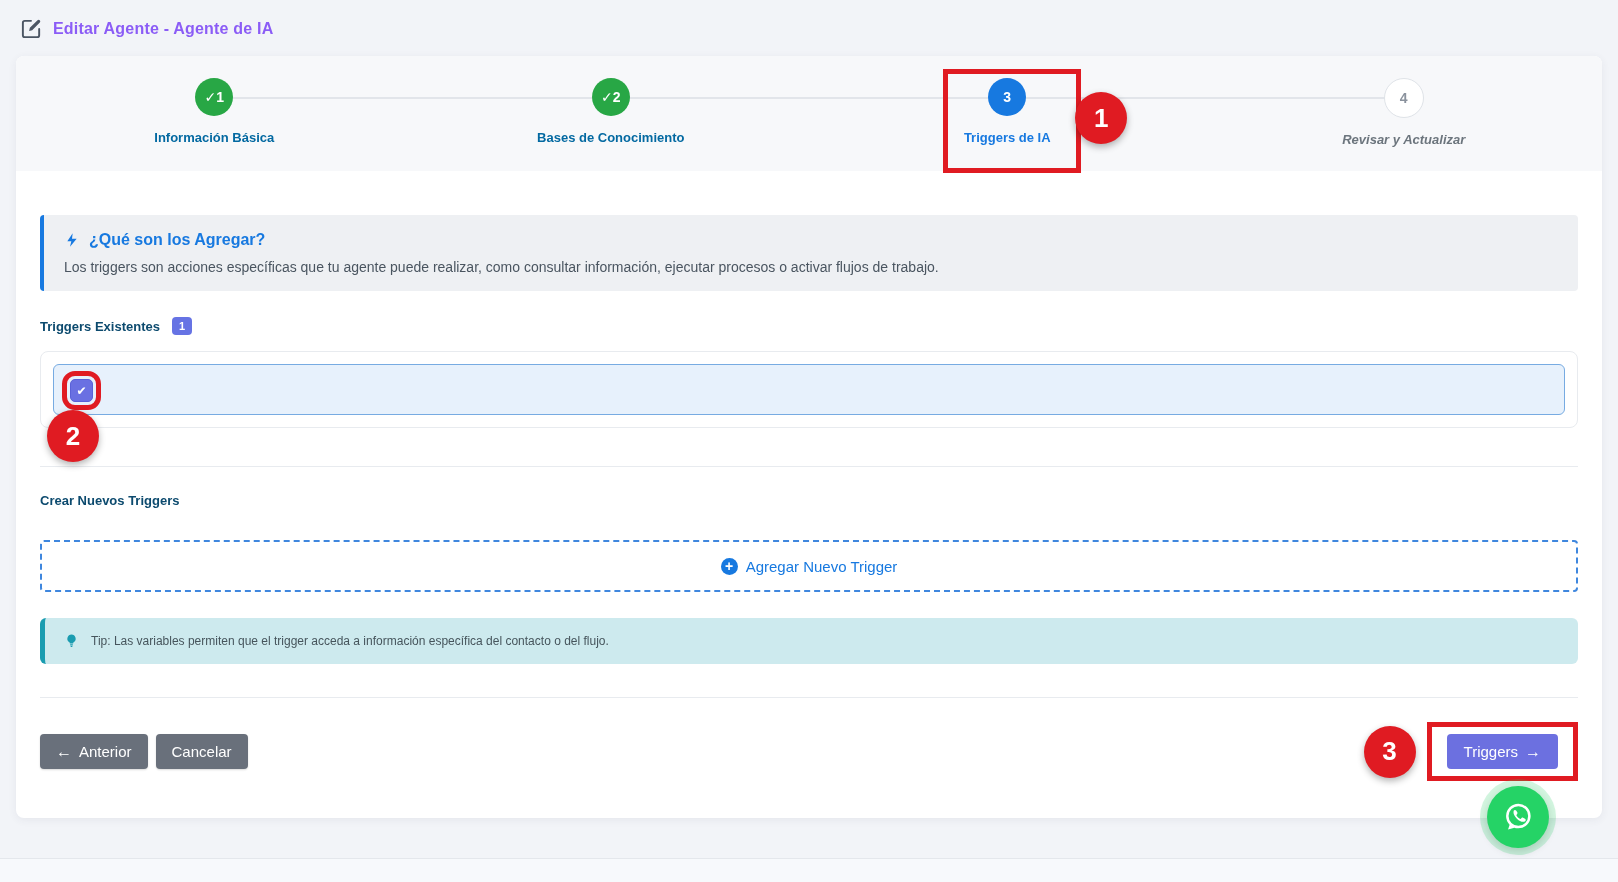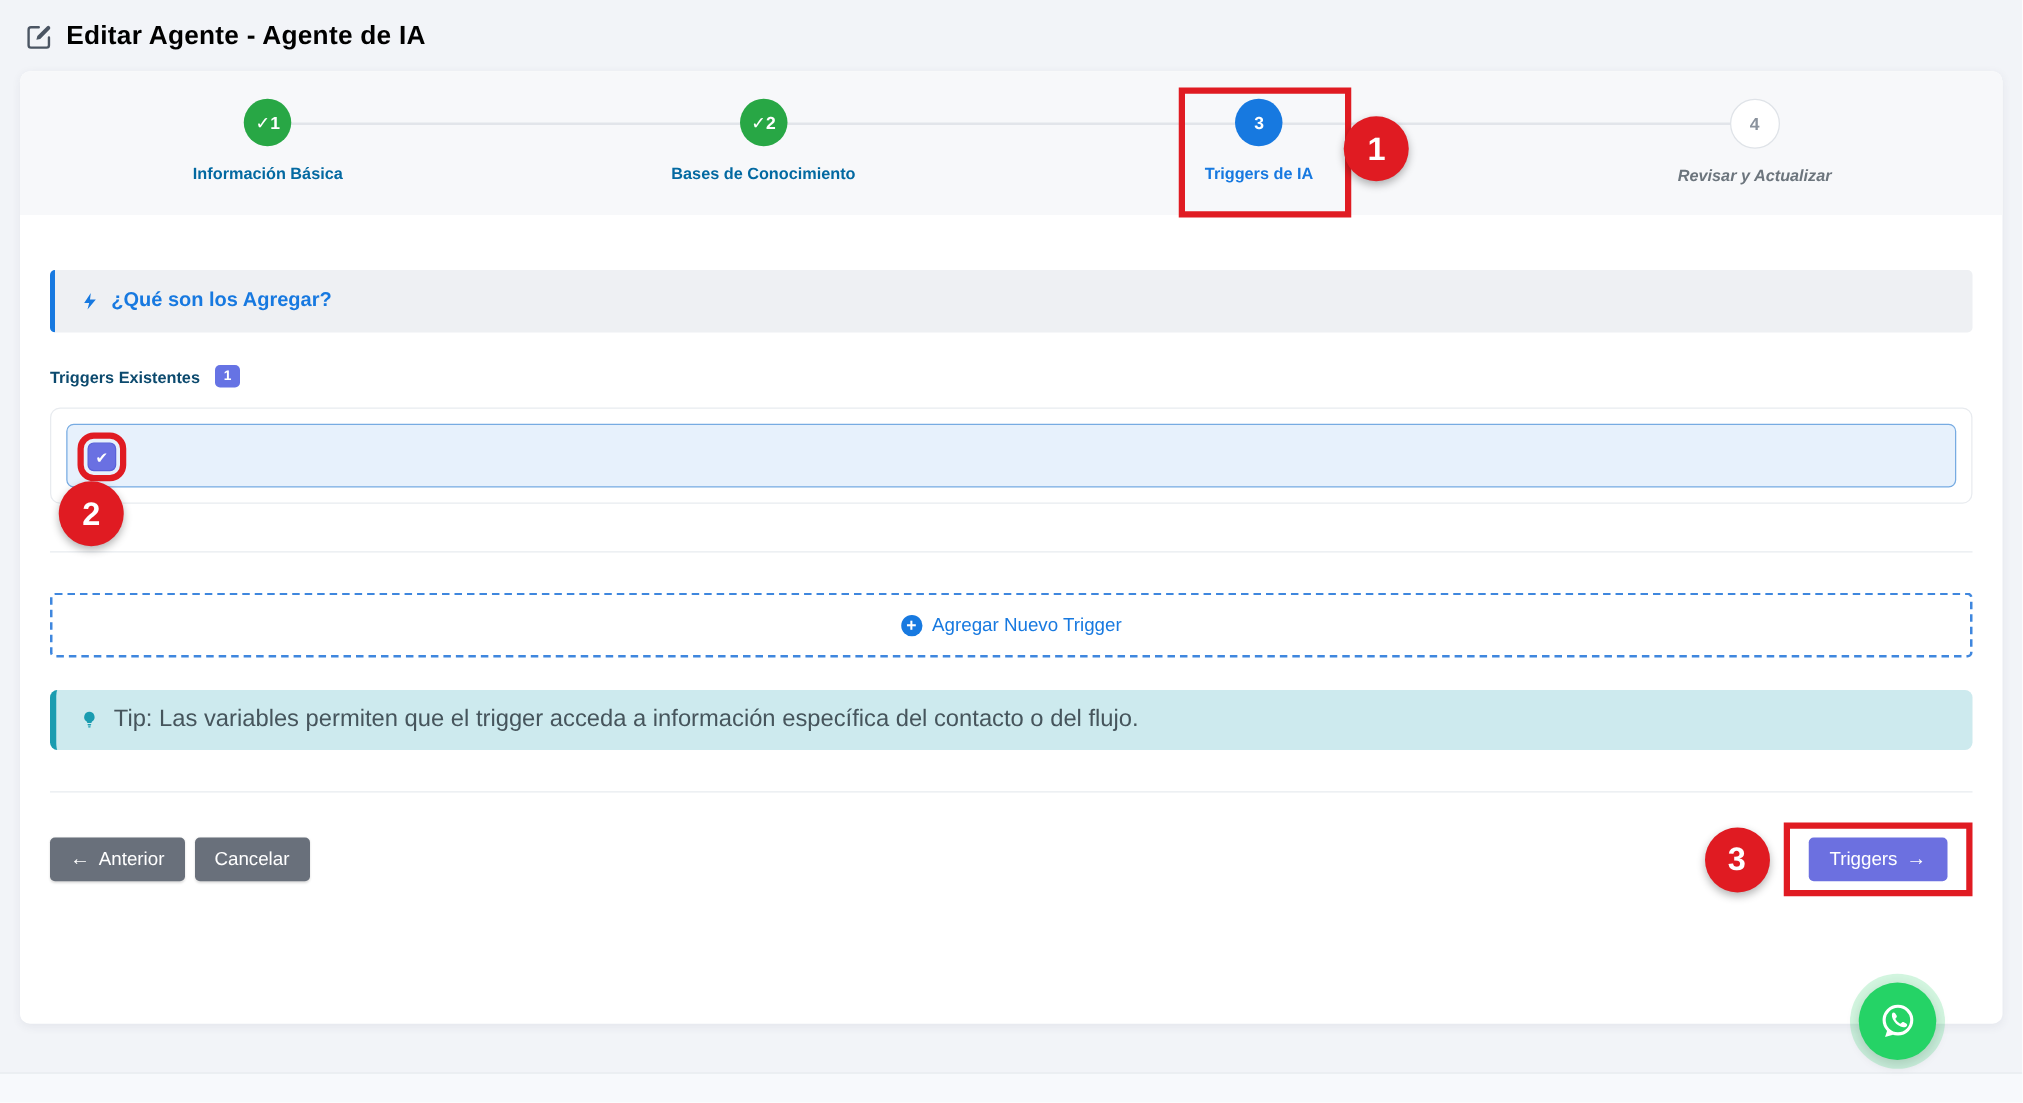--- a/index.html
+++ b/index.html
@@ -1,21 +1,21 @@
 <!DOCTYPE html>
 <html><head>
 <meta charset="utf-8">
 <style>
   html,body{margin:0;padding:0;}
   body{font-family:"Liberation Sans","DejaVu Sans",sans-serif;}
   .page{position:relative;width:1618px;height:882px;background:#f2f4f8;overflow:hidden;}
 
   
   .header{display:flex;align-items:center;gap:10px;padding:17px 22px 0 20px;}
-  .header h1{font-size:21px;font-weight:bold;color:#000000;margin:0;letter-spacing:.2px;}
+  .header h1{font-size:16px;font-weight:bold;color:#8b5cf6;margin:0;letter-spacing:.2px;}
 
   
   .card{position:relative;margin:16px 16px 0 16px;background:#fff;border-radius:8px;
         box-shadow:0 2px 8px rgba(50,60,80,.07);height:762px;}
 
   
   .stepper{position:relative;background:#f7f8fa;border-radius:8px 8px 0 0;
            padding:22px 0 24px 0;}
   .connector{position:absolute;left:12.5%;right:12.5%;top:41px;height:2px;background:#e2e5ea;}
   .steps{display:flex;position:relative;}
@@ -59,21 +59,21 @@
   .create-label{margin-top:26px;}
   .add-box{margin-top:32px;height:48px;border:2px dashed #3f87de;border-radius:4px;
            display:flex;align-items:center;justify-content:center;gap:8px;cursor:pointer;
            color:#1779e0;font-size:15px;background:#fff;}
   .plus-circle{width:17px;height:17px;border-radius:50%;background:#1779e0;color:#fff;
                display:flex;align-items:center;justify-content:center;font-size:14px;
                font-weight:bold;line-height:1;}
 
   .tip-box{margin-top:26px;background:#cdeaee;border-left:5px solid #1a9cb0;border-radius:6px;
            padding:13px 18px;display:flex;align-items:center;gap:11px;
-           font-size:19px;color:#46555c;text-align:right;}
+           font-size:12px;color:#46555c;text-align:right;}
 
   .divider2{margin-top:33px;}
 
   .footer-row{margin-top:24px;display:flex;align-items:center;justify-content:space-between;}
   .left-buttons{display:flex;gap:8px;}
   .btn{border:none;border-radius:4px;font-size:15px;cursor:pointer;display:inline-flex;
        align-items:center;gap:7px;font-family:inherit;}
   .btn-secondary{background:#69707b;color:#fff;padding:9px 16px;box-shadow:0 1px 2px rgba(0,0,0,.15);}
   .btn-primary{background:#6c70e0;color:#fff;padding:9px 17px;}
   .arrow{font-size:16px;line-height:1;}
@@ -146,38 +146,42 @@
 
       <div class="info-box">
         <div class="info-title">
           <span style="display:flex;">
             <svg width="16" height="16" viewBox="0 0 24 24" fill="#1779e0">
               <polygon points="13,2 5,14 11,14 9,22 19,10 12,10"></polygon>
             </svg>
           </span>
           <span>¿Qué son los Agregar?</span>
         </div>
+        <div class="info-body">Los triggers son acciones específicas que tu agente puede realizar, como consultar información, ejecutar procesos o activar flujos de trabajo.</div>
       </div>
 
       <div class="section-label-row">
         <span class="section-label">Triggers Existentes</span>
         <span class="count-badge">1</span>
       </div>
 
       <div class="trigger-outer">
         <div class="trigger-inner">
           <div class="checkbox">
             <span>✔</span>
           </div>
         </div>
         <div class="anno-circle anno-circle-checkbox">2</div>
       </div>
 
       <hr class="divider">
 
+      <div class="section-label-row create-label">
+        <span class="section-label">Crear Nuevos Triggers</span>
+      </div>
 
       <div class="add-box">
         <span class="plus-circle">
           <span>+</span>
         </span>
         <span>Agregar Nuevo Trigger</span>
       </div>
 
       <div class="tip-box">
         <span style="display:flex;">

